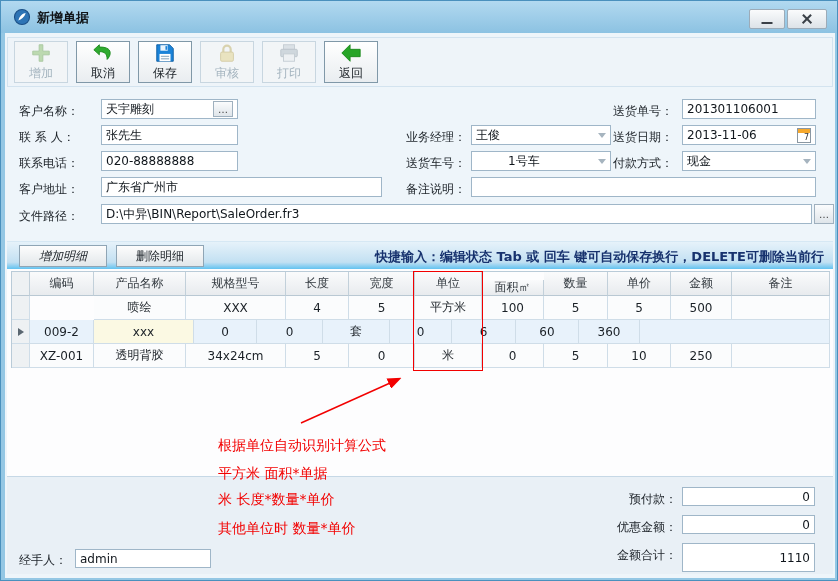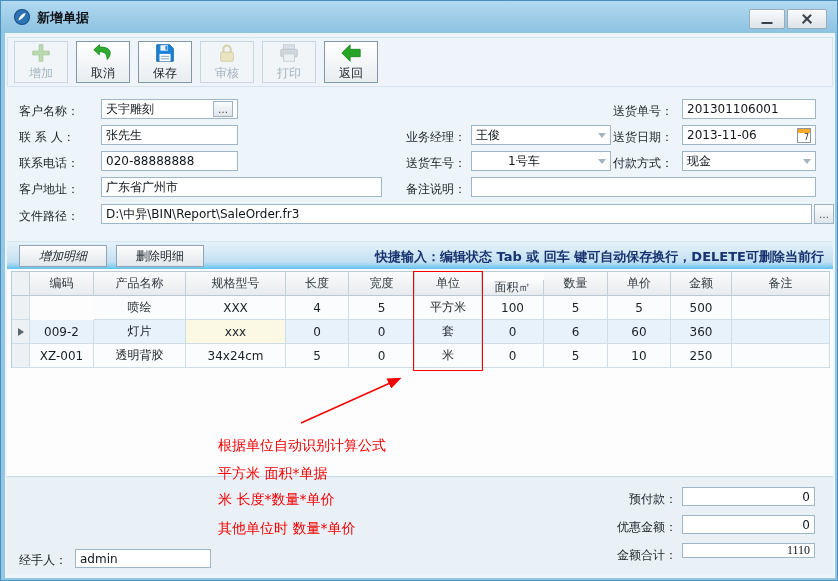--- a/index.html
+++ b/index.html
@@ -238,21 +238,20 @@
           <div class="gc" style="width: 64px; flex: 0 0 64px;">5</div>
           <div class="gc" style="width: 63px; flex: 0 0 63px;">5</div>
           <div class="gc" style="width: 61px; flex: 0 0 61px;">500</div>
           <div class="gc" style="flex: 1 1 0%;"></div>
         </div>
         <div class="grid-row selected">
           <div class="gc sel-cell" style="width: 18px; flex: 0 0 18px;">
             <div class="row-arrow"></div>
           </div>
           <div class="gc" style="width: 64px; flex: 0 0 64px;">009-2</div>
-          <div class="gc" style="width: 92px; flex: 0 0 92px;">灯片</div>
           <div class="gc edit-cell" style="width: 100px; flex: 0 0 100px;">xxx</div>
           <div class="gc" style="width: 63px; flex: 0 0 63px;">0</div>
           <div class="gc" style="width: 66px; flex: 0 0 66px;">0</div>
           <div class="gc" style="width: 67px; flex: 0 0 67px;">套</div>
           <div class="gc" style="width: 62px; flex: 0 0 62px;">0</div>
           <div class="gc" style="width: 64px; flex: 0 0 64px;">6</div>
           <div class="gc" style="width: 63px; flex: 0 0 63px;">60</div>
           <div class="gc" style="width: 61px; flex: 0 0 61px;">360</div>
           <div class="gc" style="flex: 1 1 0%;"></div>
         </div>
@@ -290,21 +289,21 @@
   <div class="footer"></div>
   <span class="flabel" style="left:560px;top:490px;width:116px;text-align:right;">预付款：</span>
   <div class="field num" style="left:681px;top:486px;width:133px;height:19px;">
     <span class="val">0</span>
   </div>
   <span class="flabel" style="left:560px;top:518px;width:116px;text-align:right;">优惠金额：</span>
   <div class="field num" style="left:681px;top:514px;width:133px;height:19px;">
     <span class="val">0</span>
   </div>
   <span class="flabel" style="left:560px;top:546px;width:116px;text-align:right;">金额合计：</span>
-  <div class="field num" style="left:681px;top:542px;width:133px;height:15px;font-family:Liberation Serif, serif;">
+  <div class="field num" style="left:681px;top:542px;width:133px;height:29px;">
     <span class="val">1110</span>
   </div>
   <span class="flabel" style="left:18px;top:551px;">经手人：</span>
   <div class="field" style="left:74px;top:548px;width:136px;height:19px;">
     <span class="val">admin</span>
   </div>
 
 </div>
 
 </body></html>

